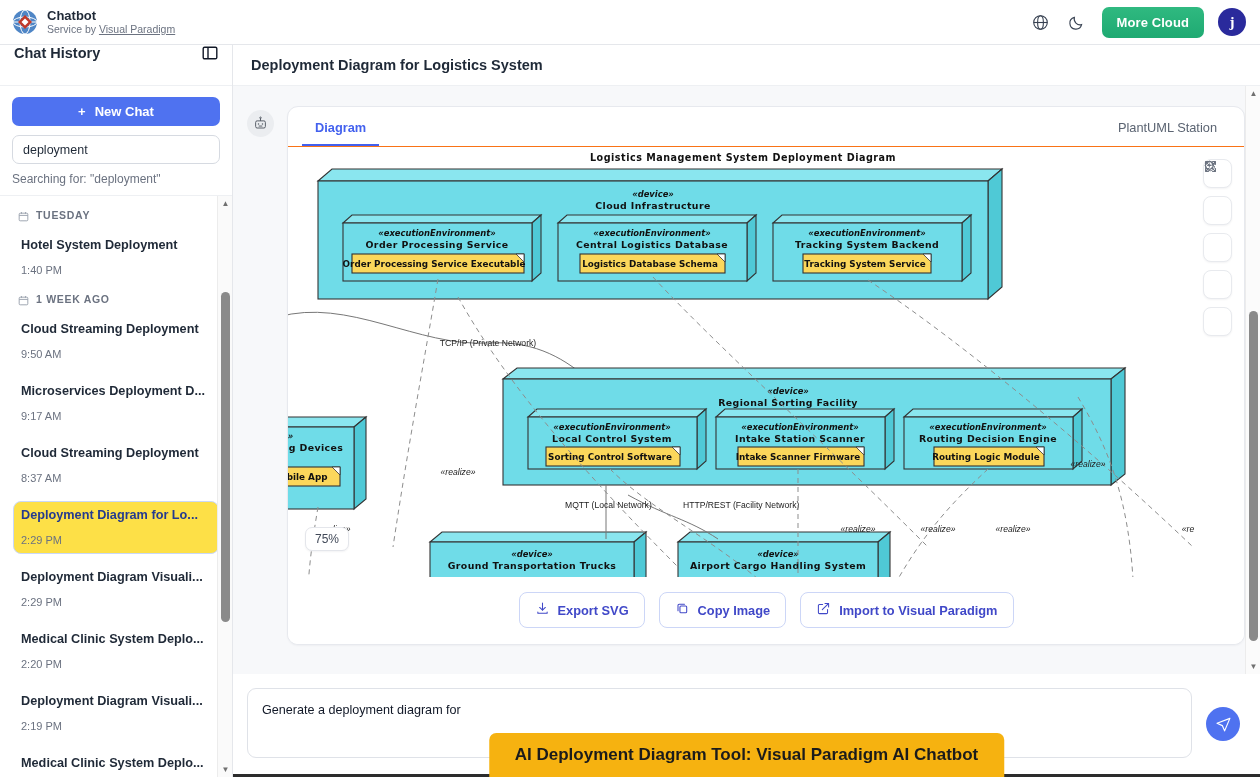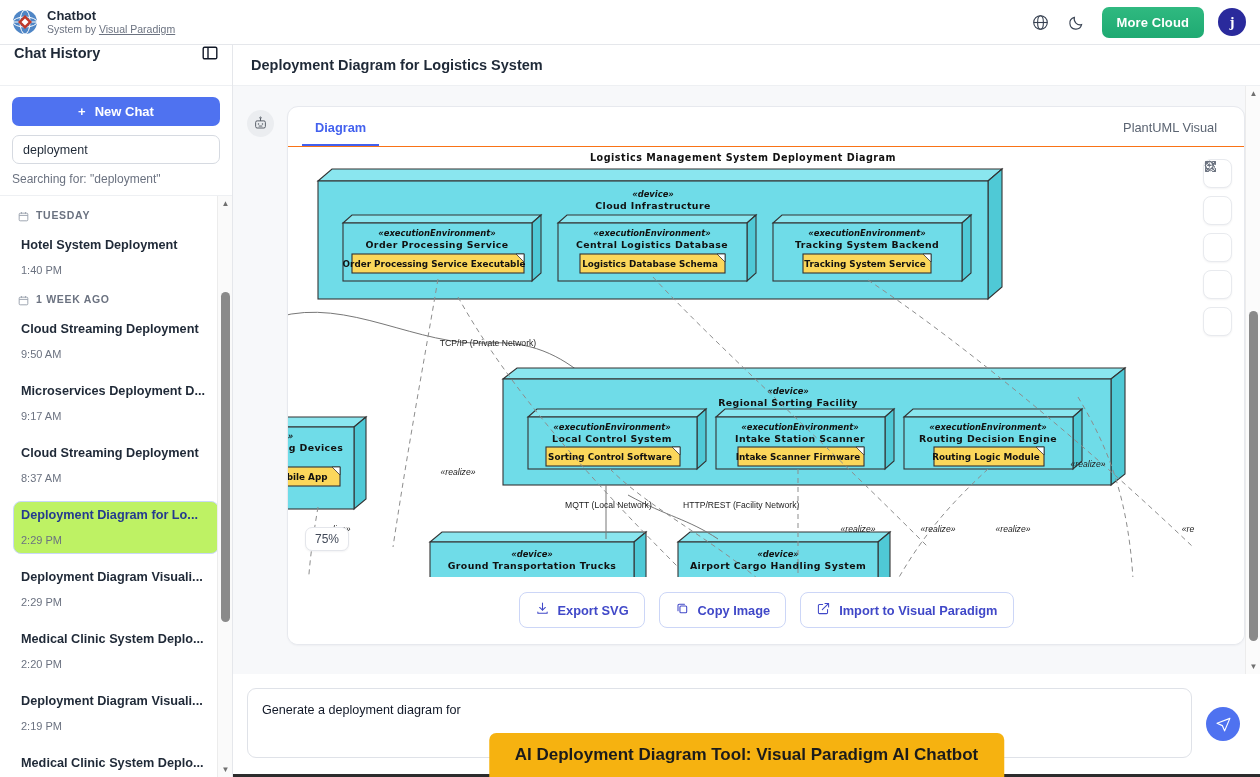--- a/index.html
+++ b/index.html
@@ -60,21 +60,21 @@
     padding:0 10px; font-size:12.5px; font-family:inherit; color:#1f2937; outline:none;
   }
   .searching-for{ padding:8px 12px 9px 12px; font-size:12px; color:#6b7280; }
 
   .sb-list-wrap{ flex:1; min-height:0; position:relative; border-top:1px solid #eef0f3; }
   .sb-list{ position:absolute; inset:0; overflow:hidden; padding:9px 13px 0 13px; }
   .grp{ display:flex; align-items:center; gap:7px; margin:4px 0 10px 5px; }
   .grp-label{ font-size:10.5px; font-weight:700; color:#6b7280; letter-spacing:.7px; }
   .cal-ic{ width:11px; height:11px; color:#9aa1ad; }
   .chat-item{ padding:7px 8px 8px 8px; border-radius:8px; cursor:pointer; margin-bottom:9px; }
-  .chat-item.active{ background:#bef264; border:1px solid #c9d8f8; padding:6px 7px 7px 7px; }
+  .chat-item.active{ background:#fde047; border:1px solid #c9d8f8; padding:6px 7px 7px 7px; }
   .chat-name{ font-size:12.7px; font-weight:700; color:#1f2937; white-space:nowrap; overflow:hidden; }
   .chat-item.active .chat-name{ color:#243a8f; }
   .chat-time{ font-size:11px; color:#6b7280; margin-top:12px; }
 
   
   .scroll{ position:absolute; top:0; right:0; width:15px; bottom:0; background:#fafafa; border-left:1px solid #ececec; }
   .scroll .arrow{ position:absolute; left:0; width:15px; height:15px; display:flex; align-items:center; justify-content:center; color:#707070; font-size:8px; }
   .scroll .arrow.up{ top:0; } .scroll .arrow.down{ bottom:0; }
   .scroll .thumb{ position:absolute; left:3px; width:9px; background:#8a8a8a; border-radius:5px; }
 
@@ -152,21 +152,21 @@
           <circle cx="13" cy="13" r="12" fill="#4f86c6"></circle>
           <ellipse cx="13" cy="13" rx="12" ry="5" fill="none" stroke="#ffffff" stroke-width="1"></ellipse>
           <ellipse cx="13" cy="13" rx="5" ry="12" fill="none" stroke="#ffffff" stroke-width="1"></ellipse>
           <line x1="1" y1="13" x2="25" y2="13" stroke="#ffffff" stroke-width="1"></line>
           <path d="M13 6 L20 13 L13 20 L6 13 Z" fill="#c0392b"></path>
           <path d="M13 9.5 L16.5 13 L13 16.5 L9.5 13 Z" fill="#ffffff"></path>
         </svg>
       </div>
       <div class="brand-text">
         <div class="brand-title">Chatbot</div>
-        <div class="brand-sub"><span>System by </span><a href="#">Visual Paradigm</a></div>
+        <div class="brand-sub"><span>Service by </span><a href="#">Visual Paradigm</a></div>
       </div>
     </div>
     <div class="topbar-spacer"></div>
     <div class="top-actions">
       <button class="icon-btn" title="language">
         <svg width="17" height="17" viewBox="0 0 20 20" fill="none" stroke="currentColor" stroke-width="1.3">
           <circle cx="10" cy="10" r="8"></circle>
             <ellipse cx="10" cy="10" rx="3.4" ry="8"></ellipse>
             <line x1="2" y1="10" x2="18" y2="10"></line>
         </svg>
@@ -286,21 +286,21 @@
                   <circle cx="10" cy="2.4" r="1"></circle>
                 <circle cx="7.3" cy="10.6" r="1" fill="currentColor" stroke="none"></circle>
                 <circle cx="12.7" cy="10.6" r="1" fill="currentColor" stroke="none"></circle>
                 <line x1="7.6" y1="13.4" x2="12.4" y2="13.4"></line>
               </svg>
             </div>
 
             <div class="card">
               <div class="tabs" id="tabs">
                   <div class="tab active">Diagram</div>
-                  <div class="tab">PlantUML Visual</div>
+                  <div class="tab">PlantUML Station</div>
                 </div>
 
               <div class="diagram-pane">
 
                 <svg width="910" height="440" viewBox="0 0 910 440">
                   <defs>
                     <style>
                       .nfill{ fill:#6FDCE8; stroke:#333; stroke-width:1.1; }
                       .ntop{ fill:#8ae6ef; stroke:#333; stroke-width:1.1; }
                       .nside{ fill:#4fc9d6; stroke:#333; stroke-width:1.1; }

